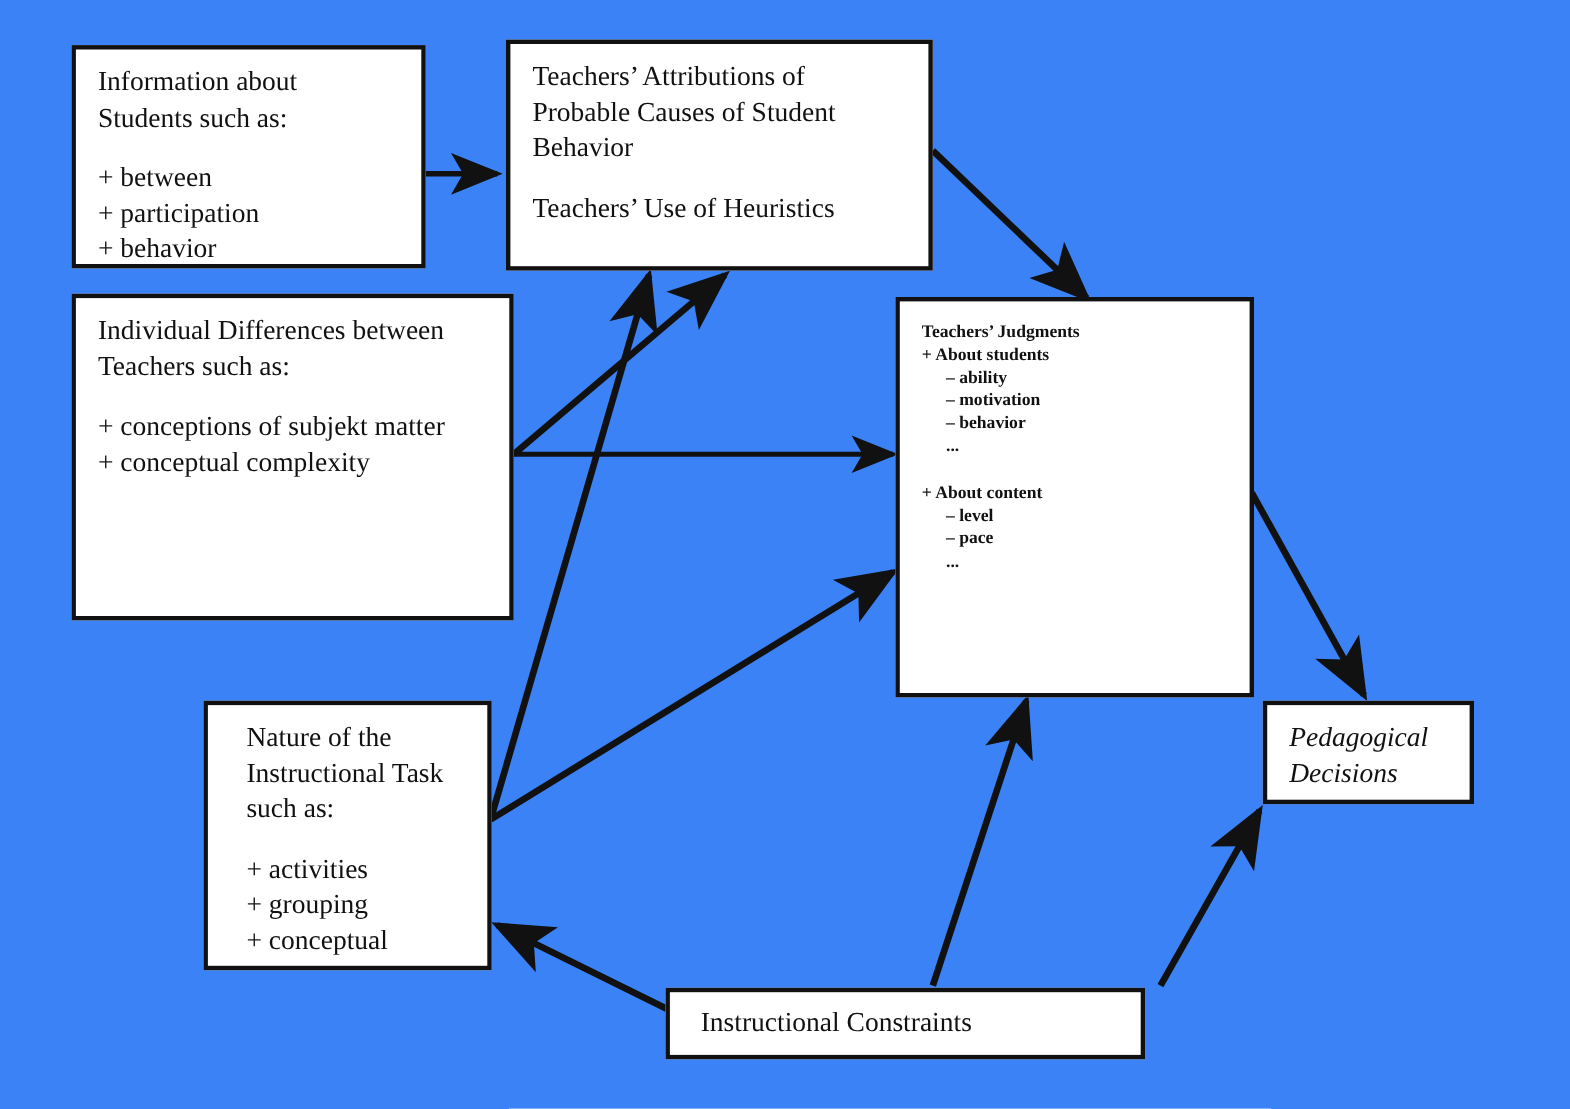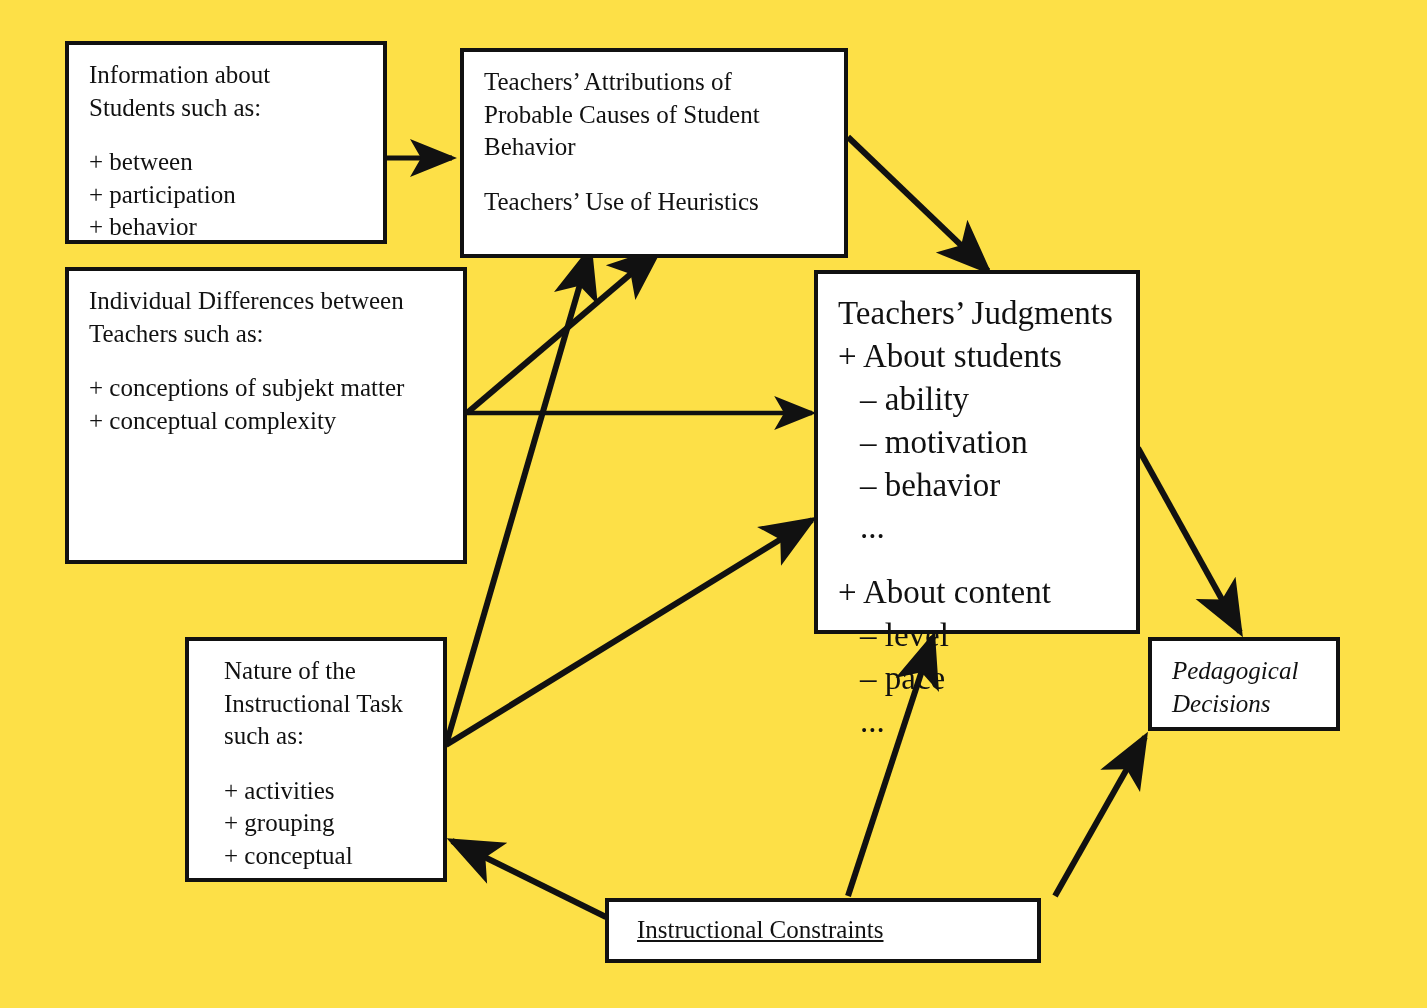--- a/index.html
+++ b/index.html
@@ -5,21 +5,21 @@
 <style>
   html, body {
     margin: 0;
     padding: 0;
     background: #ffffff;
   }
   #canvas {
     position: relative;
     width: 1427px;
     height: 1008px;
-    background: #fde047;
+    background: #3b82f6;
     overflow: hidden;
     font-family: "Liberation Serif", "DejaVu Serif", serif;
   }
   #edges {
     position: absolute;
     left: 0;
     top: 0;
     width: 1427px;
     height: 1008px;
     pointer-events: none;
@@ -47,21 +47,22 @@
     padding: 0;
   }
   .node ul li {
     white-space: pre;
   }
   .node .sub li {
     padding-left: 22px;
   }
   .n-judgments {
     padding-top: 18px;
-    font-size: 33px;
+    font-size: 16px;
+    font-weight: bold;
   }
   .n-judgments ul li { line-height: 1.30; }
   .n-ped { padding-top: 14px; }
   .n-constraints {
     padding: 0;
     display: flex;
     align-items: center;
   }
   .n-constraints .label {
     padding-left: 28px;
@@ -105,21 +106,21 @@
     <div class="title-line">Information about
 Students such as:</div>
     <div class="gap"></div>
     <ul>
       <li>+ between</li>
       <li>+ participation</li>
       <li>+ behavior</li>
     </ul>
   </div>
 
-  <div class="node n-attributions" style="left:460px; top:48px; width:388px; height:210px;">
+  <div class="node n-attributions" style="left:460px; top:36px; width:388px; height:210px;">
     <div class="title-line">Teachers’ Attributions of
 Probable Causes of Student
 Behavior</div>
     <div class="gap"></div>
     <div class="title-line">Teachers’ Use of Heuristics</div>
   </div>
 
   <div class="node n-differences" style="left:65px; top:267px; width:402px; height:297px;">
     <div class="title-line">Individual Differences between
 Teachers such as:</div>
@@ -158,17 +159,17 @@
       <li>+ grouping</li>
       <li>+ conceptual</li>
     </ul>
   </div>
 
   <div class="node n-ped" style="left:1148px; top:637px; width:192px; height:94px;font-style:italic;">
     <div class="title-line">Pedagogical
 Decisions</div>
   </div>
 
-  <div class="node n-constraints" style="left:605px; top:898px; width:436px; height:65px;text-decoration:underline;">
+  <div class="node n-constraints" style="left:605px; top:898px; width:436px; height:65px;">
     <span class="label">Instructional Constraints</span>
   </div>
 
 </div>
 
 </body></html>

